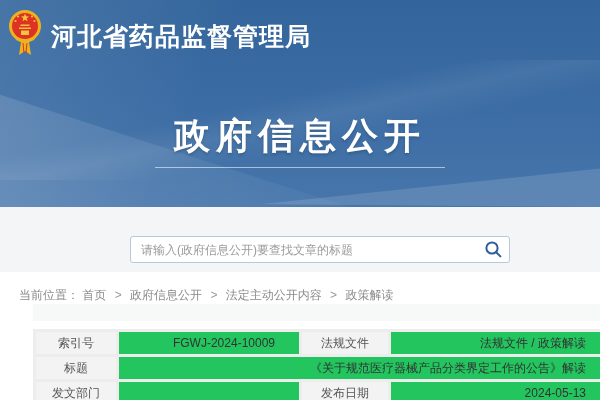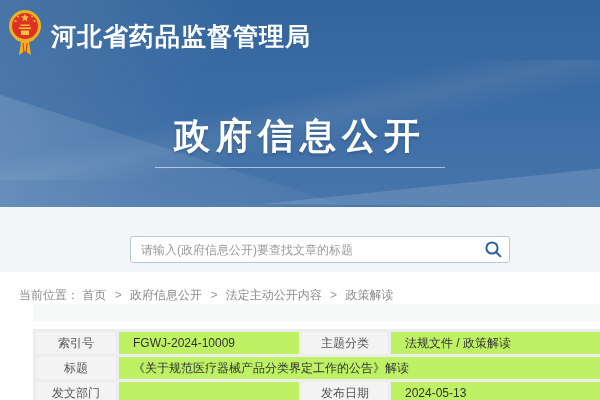--- a/index.html
+++ b/index.html
@@ -55,22 +55,22 @@
     background: #ffffff; white-space: nowrap; }
   .breadcrumb a { color: #8a8a8a; text-decoration: none; cursor: pointer; }
   .crumb-sep { margin: 0 5px; color: #9a9a9a; }
 
   
   .panel-strip { margin: 3px 0 0 33px; width: 567px; height: 17px; background: #f7f8f8; }
   .info-table { margin: 8px 0 0 33px; width: 580px;
     border-collapse: separate; border-spacing: 3px; background: #ededed; table-layout: fixed; }
   .info-table th { background: #f3f3f3; color: #555; font-size: 12px; font-weight: 400;
     height: 20px; line-height: 20px; padding: 1px 4px; white-space: nowrap; }
-  .info-table td { background: #bef264; color: #333; font-size: 12px; text-align: left;
-    height: 20px; line-height: 20px; padding: 1px 14px; white-space: nowrap; overflow: hidden; }
+  .info-table td { background: #22c55e; color: #333; font-size: 12px; text-align: right;
+    height: 20px; line-height: 20px; padding: 1px 24px; white-space: nowrap; overflow: hidden; }
 </style>
 </head>
 <body>
 
 <div class="header">
   <div class="wave wave-1"></div>
   <div class="wave wave-4"></div>
   <div class="wave wave-2"></div>
   <div class="wave wave-3"></div>
 
@@ -128,21 +128,21 @@
   <colgroup>
     <col style="width:80px">
       <col style="width:180px">
       <col style="width:86px">
       <col>
   </colgroup>
   <tbody>
       <tr>
     <th>索引号</th>
     <td>FGWJ-2024-10009</td>
-    <th>主题分类</th>
+    <th>法规文件</th>
     <td>法规文件 / 政策解读</td>
   </tr>
   <tr>
     <th>标题</th>
     <td colspan="3">《关于规范医疗器械产品分类界定工作的公告》解读</td>
   </tr>
   <tr>
     <th>发文部门</th>
     <td></td>
     <th>发布日期</th>

